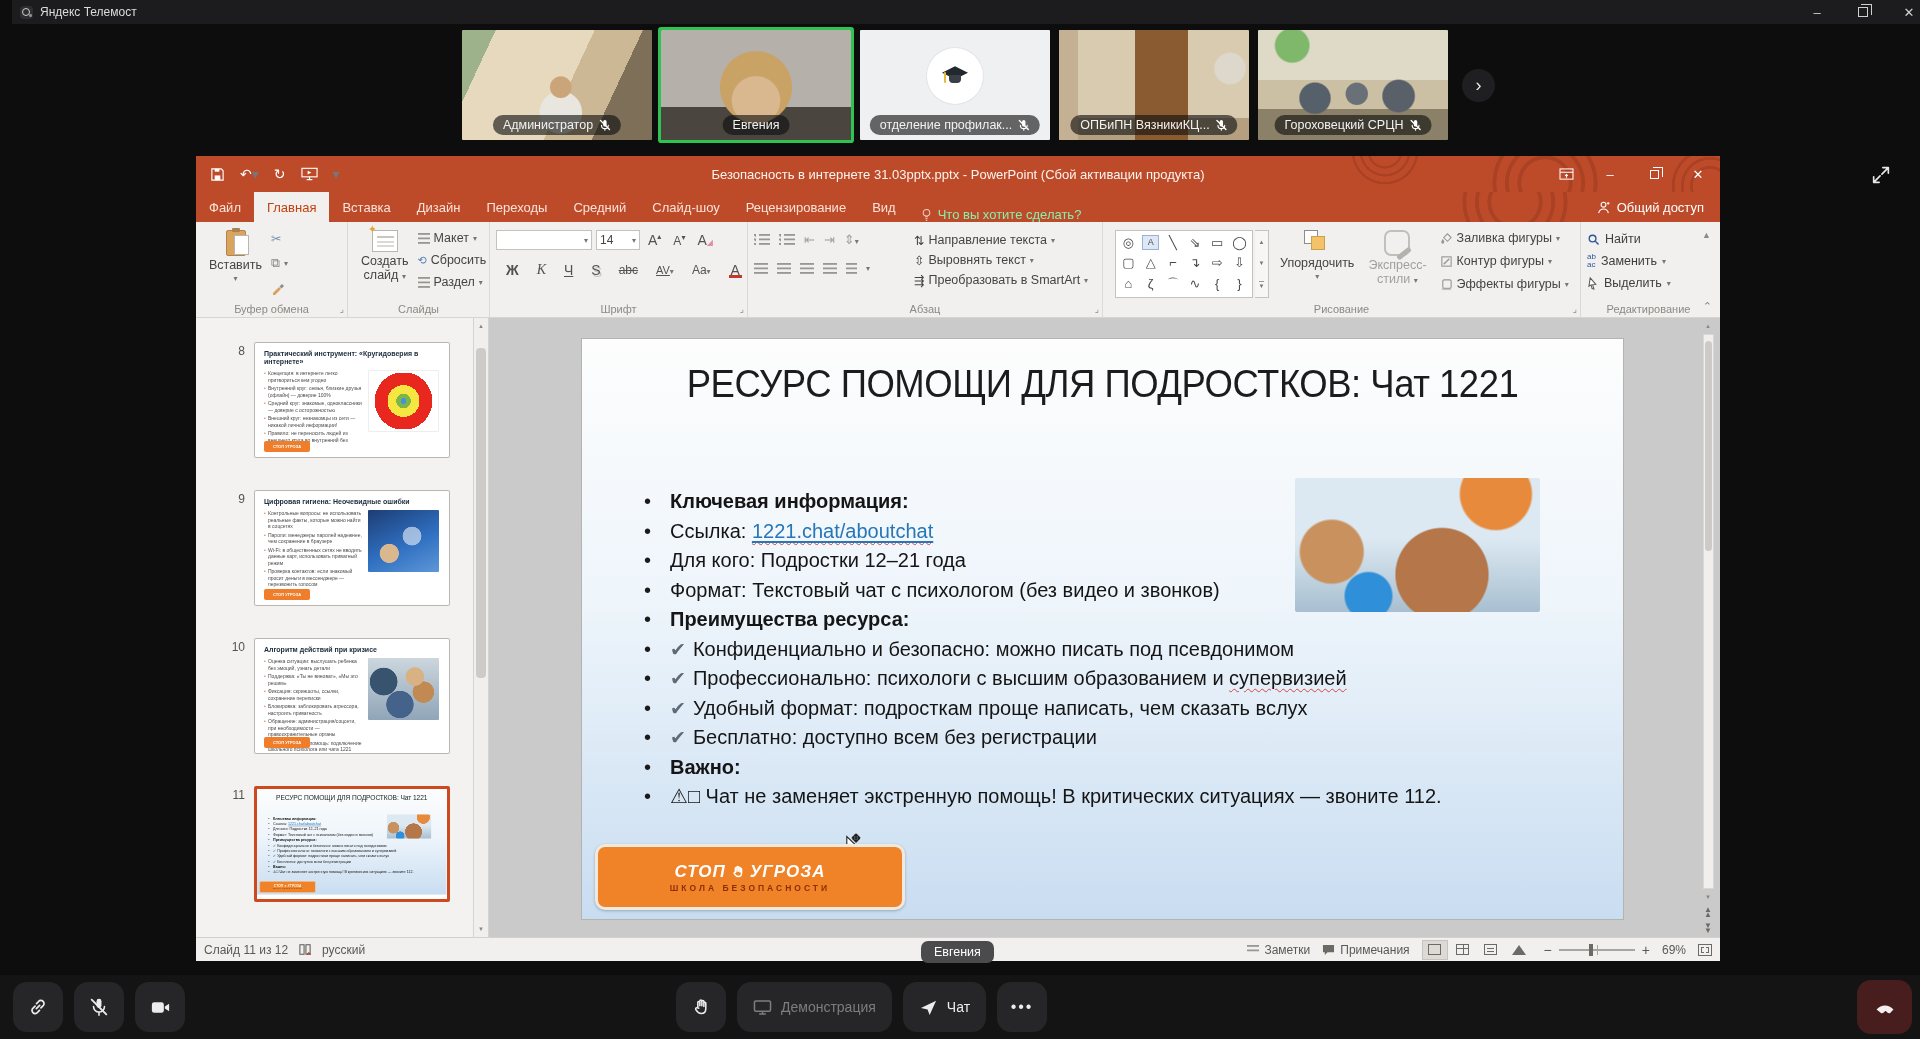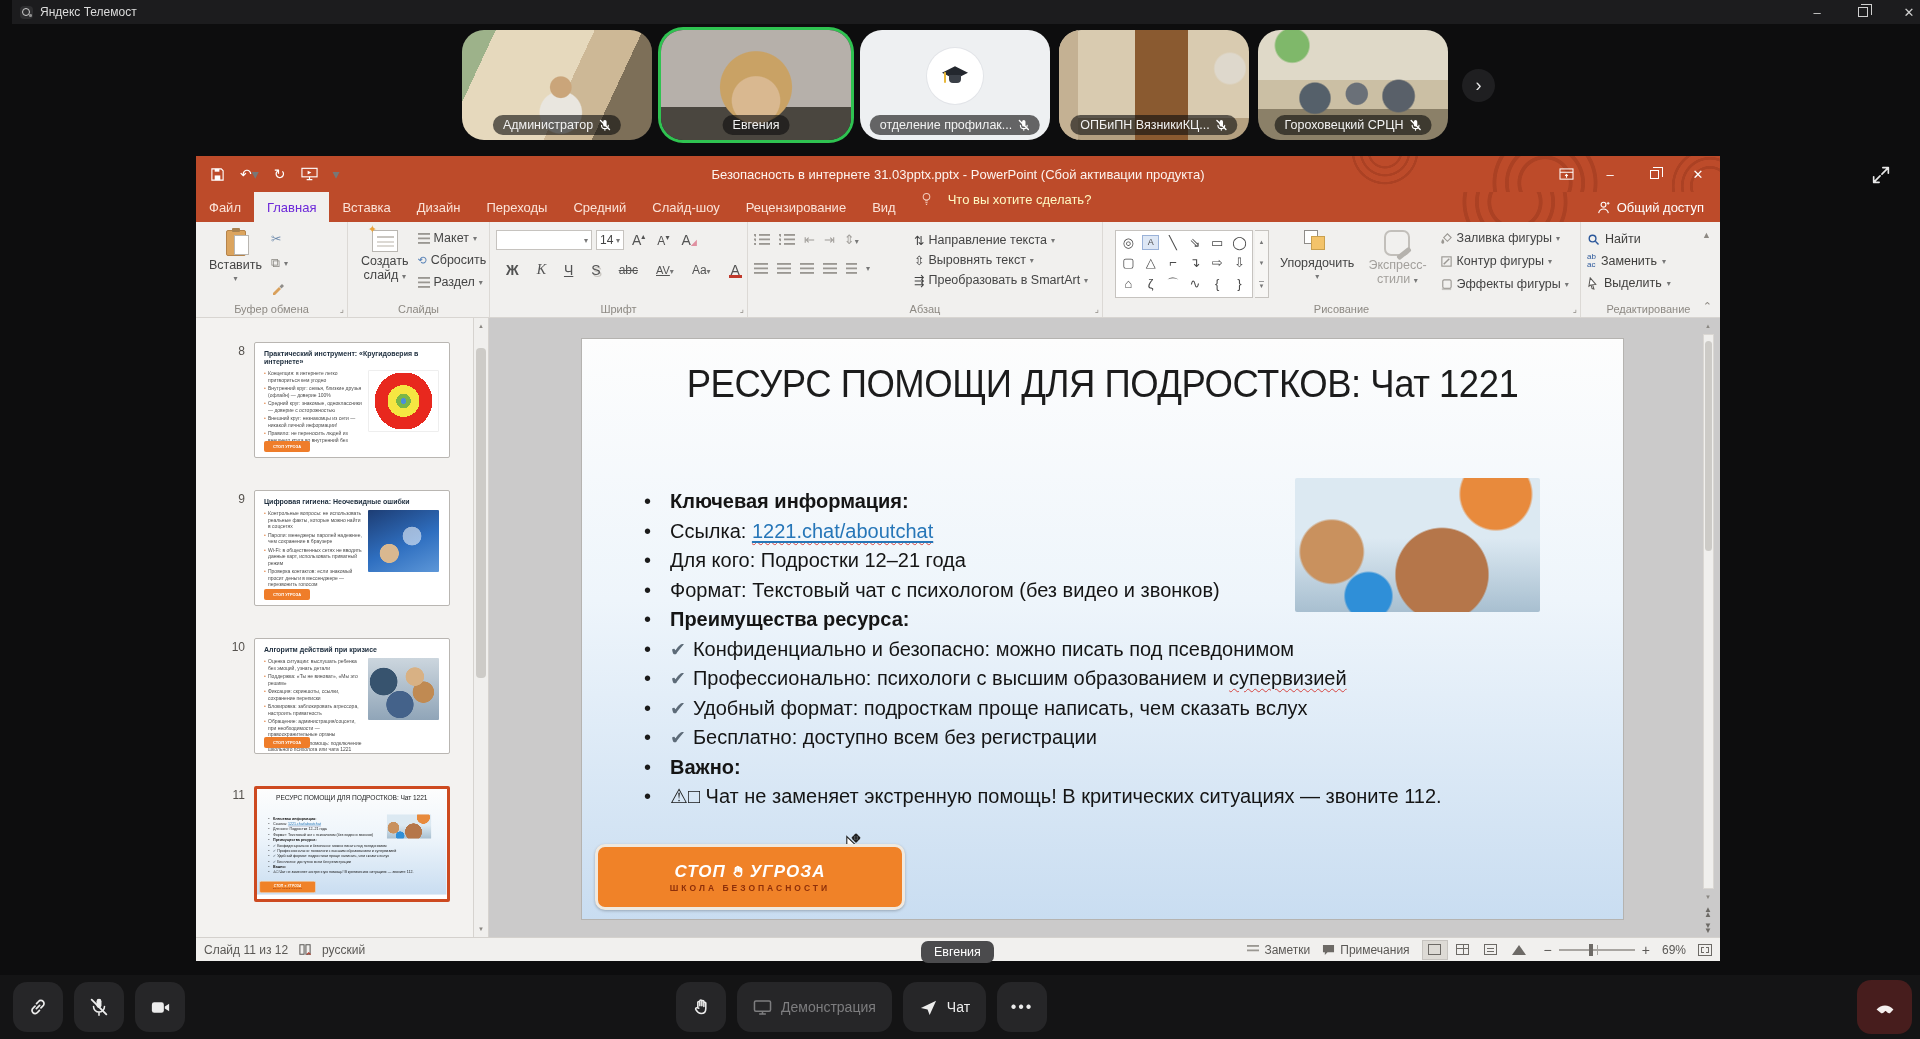--- a/index.html
+++ b/index.html
@@ -13,21 +13,21 @@
     position:relative; flex:0 0 auto; }
   .tb-logo::before{content:"";position:absolute;left:2px;top:2px;width:6px;height:6px;border:1.4px solid #cfcfcf;border-radius:50%;}
   .tb-logo::after{content:"";position:absolute;right:1.5px;bottom:2px;width:2.5px;height:2.5px;background:#8f8f8f;border-radius:50%;}
   .tb-controls { margin-left:auto; display:flex; align-items:center; height:100%; }
   .tb-btn { width:46px; height:100%; display:flex; align-items:center; justify-content:center; color:#cfcfcf; font-size:13px; }
   .tb-restore { width:10px; height:10px; border:1.2px solid #cfcfcf; position:relative; }
   .tb-restore::before { content:""; position:absolute; left:2px; top:-4px; width:10px; height:10px; border:1.2px solid #cfcfcf; border-left:none; border-bottom:none; }
 
   
   .thumbs { position:absolute; left:462px; top:30px; display:flex; gap:9px; }
-  .thumb { width:190px; height:110px; border-radius:22px; position:relative; overflow:hidden; background:#222; flex:0 0 auto; }
+  .thumb { width:190px; height:110px; border-radius:1px; position:relative; overflow:hidden; background:#222; flex:0 0 auto; }
   .thumb.active { box-shadow:0 0 0 3px #2fc351; }
   .vid { position:absolute; inset:0; }
   .vid.p0 { background:
     radial-gradient(circle at 52% 52%, #caa57a 0 9%, transparent 10%),
     radial-gradient(circle at 52% 75%, #e9e6df 0 16%, transparent 17%),
     linear-gradient(115deg, #9db28a 0 14%, #e6d9bd 14% 55%, #cdb896 55% 75%, #7d6f58 75%);}
   .vid.p1 { background:
     radial-gradient(circle at 50% 64%, #d9b890 0 20%, transparent 21%),
     radial-gradient(circle at 50% 52%, #c9a265 0 32%, transparent 33%),
     linear-gradient(180deg, #b6b0aa 0 70%, #4a463f 70%);}
@@ -69,22 +69,22 @@
   .qat { display:flex; align-items:center; gap:15px; padding-left:14px; z-index:2; }
   .qat span { font-size:14px; }
   .ppt-title-text { position:absolute; left:0; right:0; text-align:center; font-size:13px; color:#fdf4ef; z-index:1; }
   .ppt-title-controls { margin-left:auto; display:flex; align-items:center; gap:0; z-index:2; }
   .ptc-btn { width:44px; height:36px; display:flex; align-items:center; justify-content:center; color:#fff; font-size:13px; }
   .ptc-restore { width:9px; height:9px; border:1.2px solid #fff; position:relative; }
   .ptc-restore::before { content:""; position:absolute; left:2px; top:-4px; width:9px; height:9px; border:1.2px solid #fff; border-left:none; border-bottom:none; }
 
   .ppt-menu { position:relative; height:30px; background:#bd4b2a; display:flex; align-items:stretch; color:#fbe3d8; overflow:hidden; }
   .mtab { padding:0 13px; display:flex; align-items:center; font-size:13px; z-index:2; }
-  .mtab.active { background:#f1f0ee; color:#6d28d9; }
-  .tellme { display:flex; align-items:flex-start; gap:16px; padding:0 12px; color:#fef9c3; z-index:2; }
+  .mtab.active { background:#f1f0ee; color:#c2410c; }
+  .tellme { display:flex; align-items:flex-end; gap:6px; padding:0 12px; color:#86efac; z-index:2; }
   .share-btn { margin-left:auto; display:flex; align-items:center; gap:7px; padding:0 16px; color:#fff; z-index:2; }
 
   
   .ribbon { position:relative; height:96px; background:#f1f0ee; border-bottom:1px solid #d8d5d1; display:flex; }
   .rgroup { position:relative; height:100%; padding:6px 4px 18px 6px; border-right:1px solid #dcd9d5; flex:0 0 auto; }
   .rg-label { position:absolute; bottom:2px; left:0; right:0; text-align:center; font-size:11px; color:#8d8983; }
   .launcher { position:absolute; bottom:3px; right:3px; font-size:9px; color:#8d8983; }
   .rg-row { display:flex; align-items:center; }
   .big-btn { display:flex; flex-direction:column; align-items:center; justify-content:flex-start; padding:2px 7px; gap:2px; font-size:12.5px; color:#444; text-align:center; line-height:1.15; }
   .dd { font-size:8px; color:#777; }
@@ -450,21 +450,21 @@
         </div>
       </div>
       <div class="rg-label">Слайды</div>
     </div>
 
     <div class="rgroup" style="width:258px">
       <div class="rg-row" style="gap:4px; margin-top:2px;">
         <span class="combo" style="width:96px">
             <span class="dd">▾</span>
           </span>
-        <span class="combo" style="width:28px">
+        <span class="combo" style="width:44px">
             <span>14</span>
             <span class="dd">▾</span>
           </span>
         <span class="fontbtn"><span>А</span><sup style="font-size:8px">▴</sup></span>
         <span class="fontbtn" style="font-size:12px"><span>А</span><sup style="font-size:8px">▾</sup></span>
         <span class="fontbtn gray"><span>А</span><span style="font-size:8px; color:#e090a0;">◢</span></span>
       </div>
       <div class="rg-row" style="gap:10px; margin-top:12px; padding-left:6px;">
         <span class="fontbtn" style="font-weight:bold">Ж</span>
         <span class="fontbtn fx-i">К</span>

